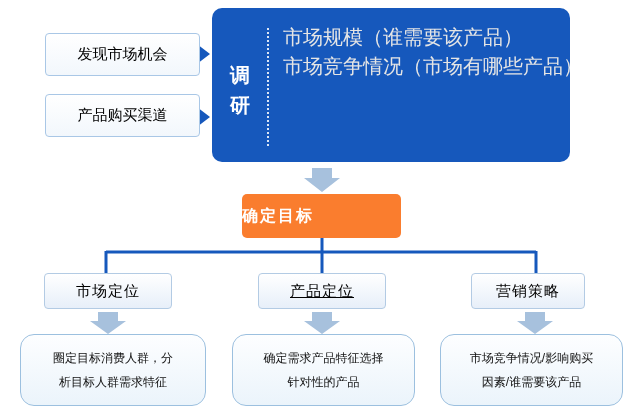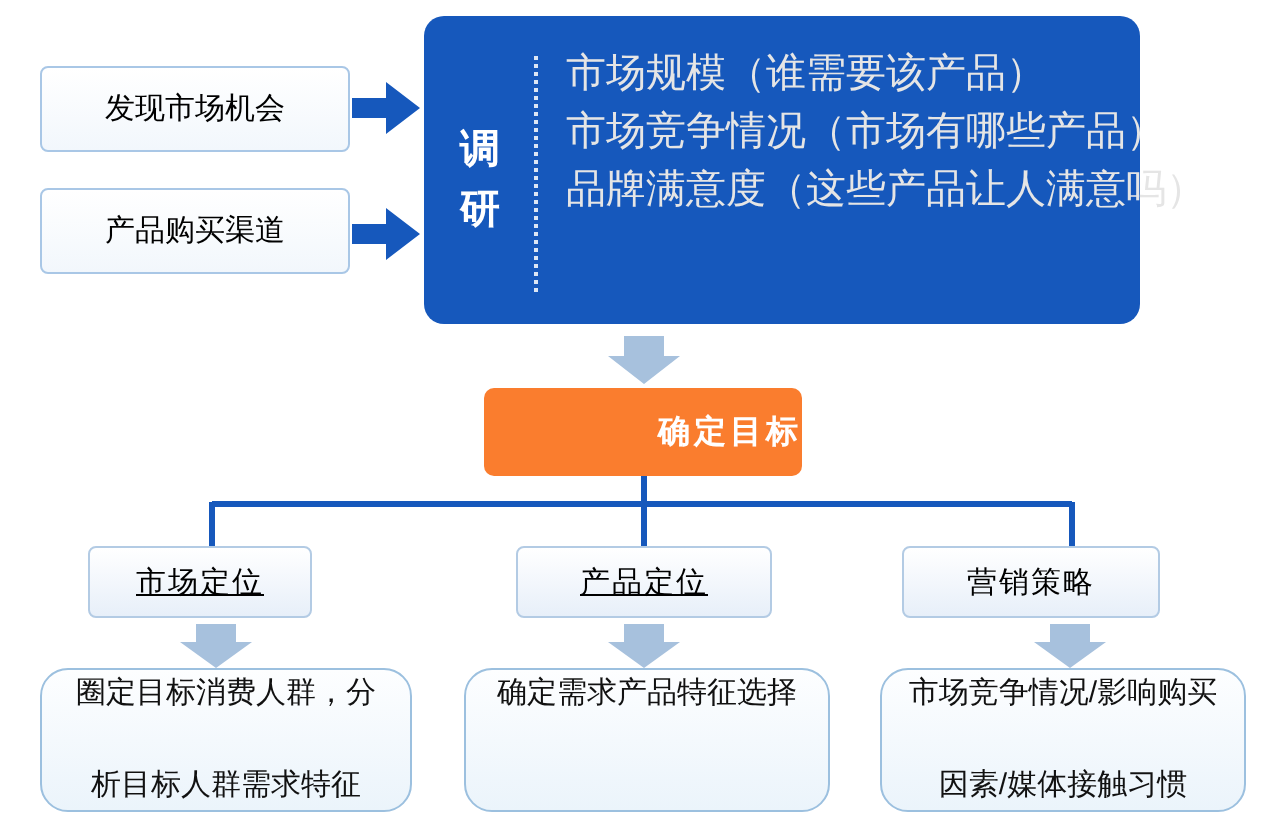--- a/index.html
+++ b/index.html
@@ -7,57 +7,57 @@
     position:relative;width:644px;height:415px;background:#ffffff;
     font-family:"Liberation Sans","DejaVu Sans",sans-serif;
     color:#1a1a1a;overflow:hidden;
   }
   .abs{position:absolute;box-sizing:border-box;}
   
   .box-light{
     background:linear-gradient(180deg,#ffffff 0%,#f2f7fc 100%);
     border:1px solid #a9c7e6;border-radius:4px;
     display:flex;align-items:center;justify-content:center;
-    font-size:15px;color:#000;z-index:2;
+    font-size:15px;color:#000;z-index:2;margin-left:25px;
   }
   
   .research{
     background:#1658bc;border-radius:10px;z-index:2;
   }
   .research-title{
     position:absolute;left:0;top:52px;width:56px;text-align:center;
     color:#ffffff;font-size:20px;line-height:30px;font-weight:600;
   }
   .research-divider{
     position:absolute;left:55px;top:20px;height:118px;width:0;
     border-left:2px dotted rgba(255,255,255,0.85);
   }
   .research-list{
     position:absolute;left:71px;top:15px;right:8px;
     color:#e5e5e5;font-size:20px;line-height:29px;white-space:nowrap;
   }
   
   .goal{
     background:#fa7d2e;border-radius:5px;z-index:2;
-    display:flex;align-items:center;justify-content:flex-end;
+    display:flex;align-items:center;justify-content:flex-start;
     color:#ffffff;font-size:16px;font-weight:600;letter-spacing:2px;
   }
   
   .mid-box{
     background:linear-gradient(180deg,#ffffff 0%,#e7eff9 100%);
     border:1px solid #b3cbe4;border-radius:4px;z-index:2;
     display:flex;align-items:center;justify-content:center;
     font-size:15px;color:#000;letter-spacing:1px;
   }
   
   .round-box{
     background:linear-gradient(180deg,#fdfeff 0%,#ebf4fb 100%);
     border:1px solid #9cc0df;border-radius:14px;z-index:2;
-    display:flex;flex-direction:column;align-items:center;justify-content:space-between;
-    font-size:15px;line-height:24px;color:#111;text-align:center;
+    display:flex;flex-direction:column;align-items:center;justify-content:center;
+    font-size:12px;line-height:24px;color:#111;text-align:center;
   }
   .arrow{z-index:1;display:block;}
   .connector-layer{position:absolute;left:0;top:0;z-index:0;pointer-events:none;}
 </style>
 </head>
 <body>
 
 <div class="canvas">
 
   <svg class="connector-layer" width="644" height="415" viewBox="0 0 644 415">
@@ -80,57 +80,57 @@
 
   <div class="abs research" style="left:212px;top:8px;width:358px;height:154px;">
     <div class="research-title">
       <div>调</div>
       <div>研</div>
     </div>
     <div class="research-divider"></div>
     <div class="research-list">
       <div>市场规模（谁需要该产品）</div>
       <div>市场竞争情况（市场有哪些产品）</div>
-      <div>品牌满意度（这些产品让人满意吗）</div>
     </div>
   </div>
 
   <svg class="abs arrow" style="left:304px;top:168px;" width="36" height="24" viewBox="0 0 36 24">
     <polygon points="8,0 28,0 28,10 36,10 18,24 0,10 8,10" fill="#a7c1dd"></polygon>
   </svg>
 
   <div class="abs goal" style="left:242px;top:194px;width:159px;height:44px;">
     <span>确定目标</span>
   </div>
 
-  <div class="abs mid-box" style="left:44px;top:273px;width:112px;height:36px;text-decoration:underline;">
+  <div class="abs mid-box" style="left:44px;top:273px;width:128px;height:36px;">
     <span>市场定位</span>
   </div>
   <div class="abs mid-box" style="left:258px;top:273px;width:128px;height:36px;text-decoration:underline;">
     <span>产品定位</span>
   </div>
-  <div class="abs mid-box" style="left:451px;top:273px;width:129px;height:36px;">
+  <div class="abs mid-box" style="left:471px;top:273px;width:114px;height:36px;">
     <span>营销策略</span>
   </div>
 
   <svg class="abs arrow" style="left:90px;top:312px;" width="36" height="22" viewBox="0 0 36 22">
     <polygon points="8,0 28,0 28,9 36,9 18,22 0,9 8,9" fill="#a7c1dd"></polygon>
   </svg>
   <svg class="abs arrow" style="left:304px;top:312px;" width="36" height="22" viewBox="0 0 36 22">
     <polygon points="8,0 28,0 28,9 36,9 18,22 0,9 8,9" fill="#a7c1dd"></polygon>
   </svg>
   <svg class="abs arrow" style="left:517px;top:312px;" width="36" height="22" viewBox="0 0 36 22">
     <polygon points="8,0 28,0 28,9 36,9 18,22 0,9 8,9" fill="#a7c1dd"></polygon>
   </svg>
 
   <div class="abs round-box" style="left:20px;top:334px;width:186px;height:72px;">
     <div>圈定目标消费人群，分</div>
     <div>析目标人群需求特征</div>
   </div>
   <div class="abs round-box" style="left:232px;top:334px;width:183px;height:72px;">
     <div>确定需求产品特征选择</div>
+    <div>针对性的产品</div>
   </div>
   <div class="abs round-box" style="left:440px;top:334px;width:183px;height:72px;">
     <div>市场竞争情况/影响购买</div>
-    <div>因素/媒体接触习惯</div>
+    <div>因素/谁需要该产品</div>
   </div>
 
 </div>
 
 </body></html>

